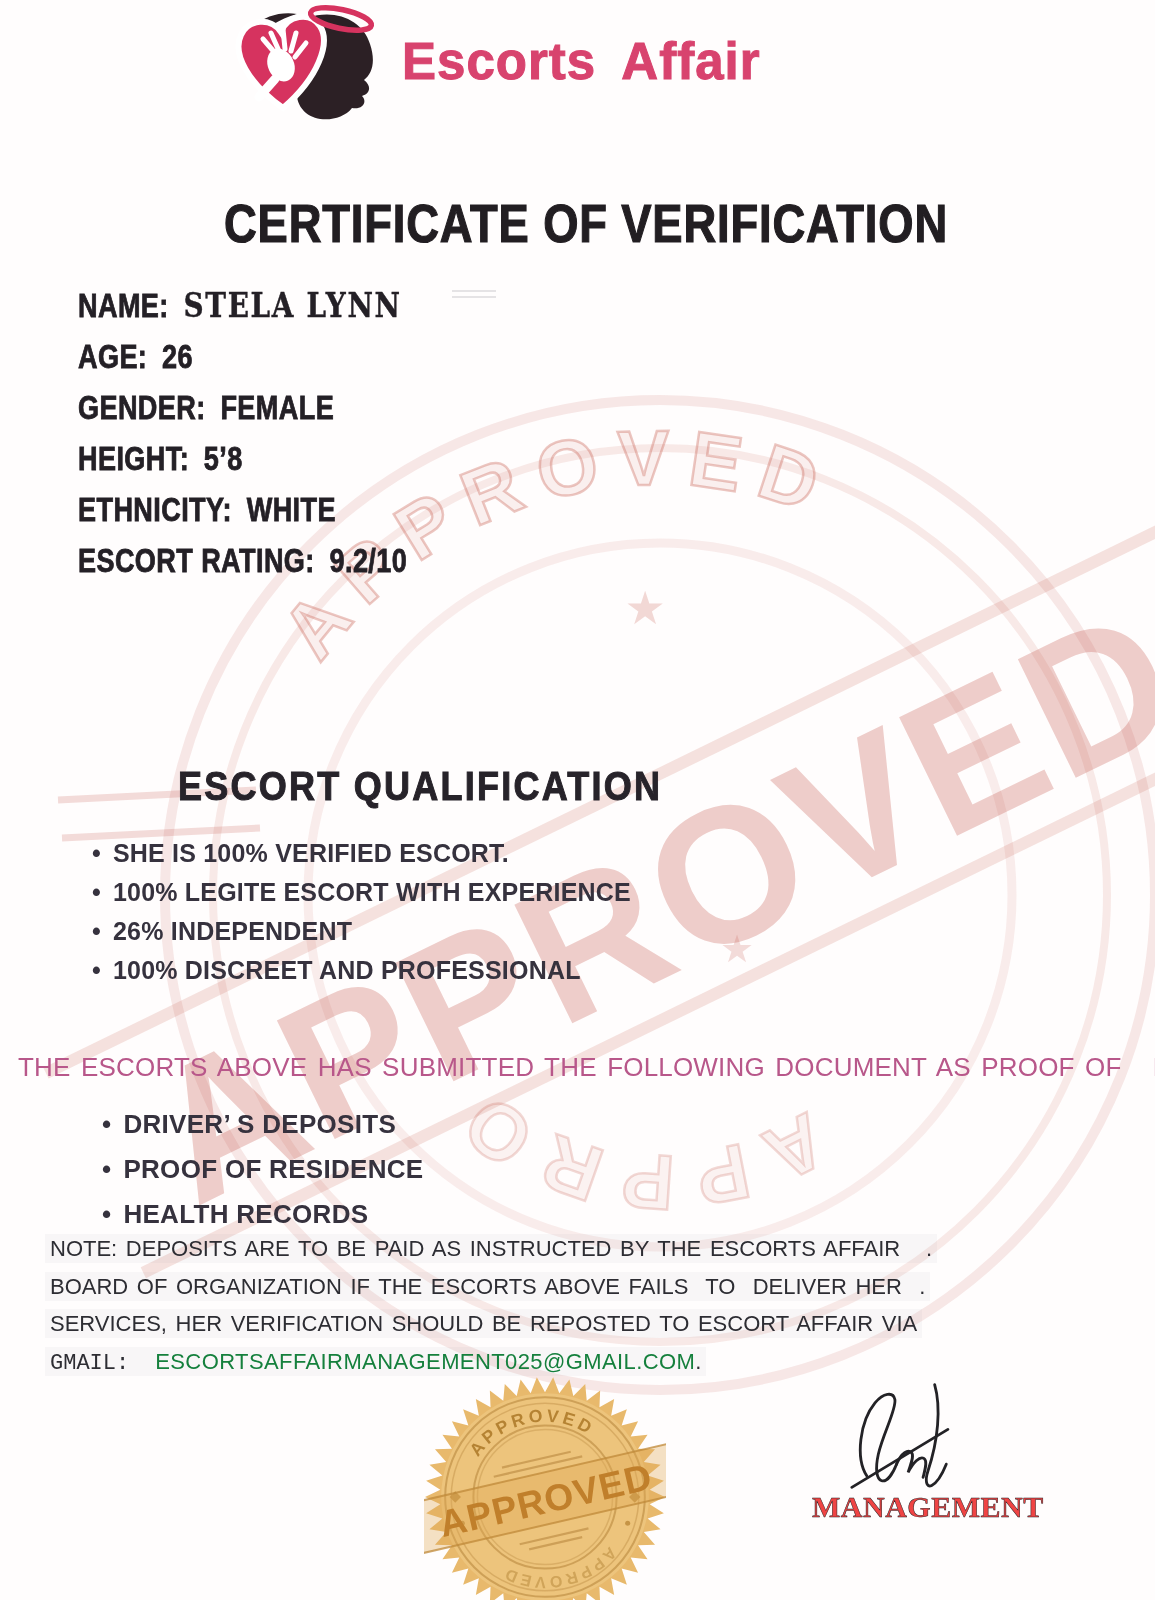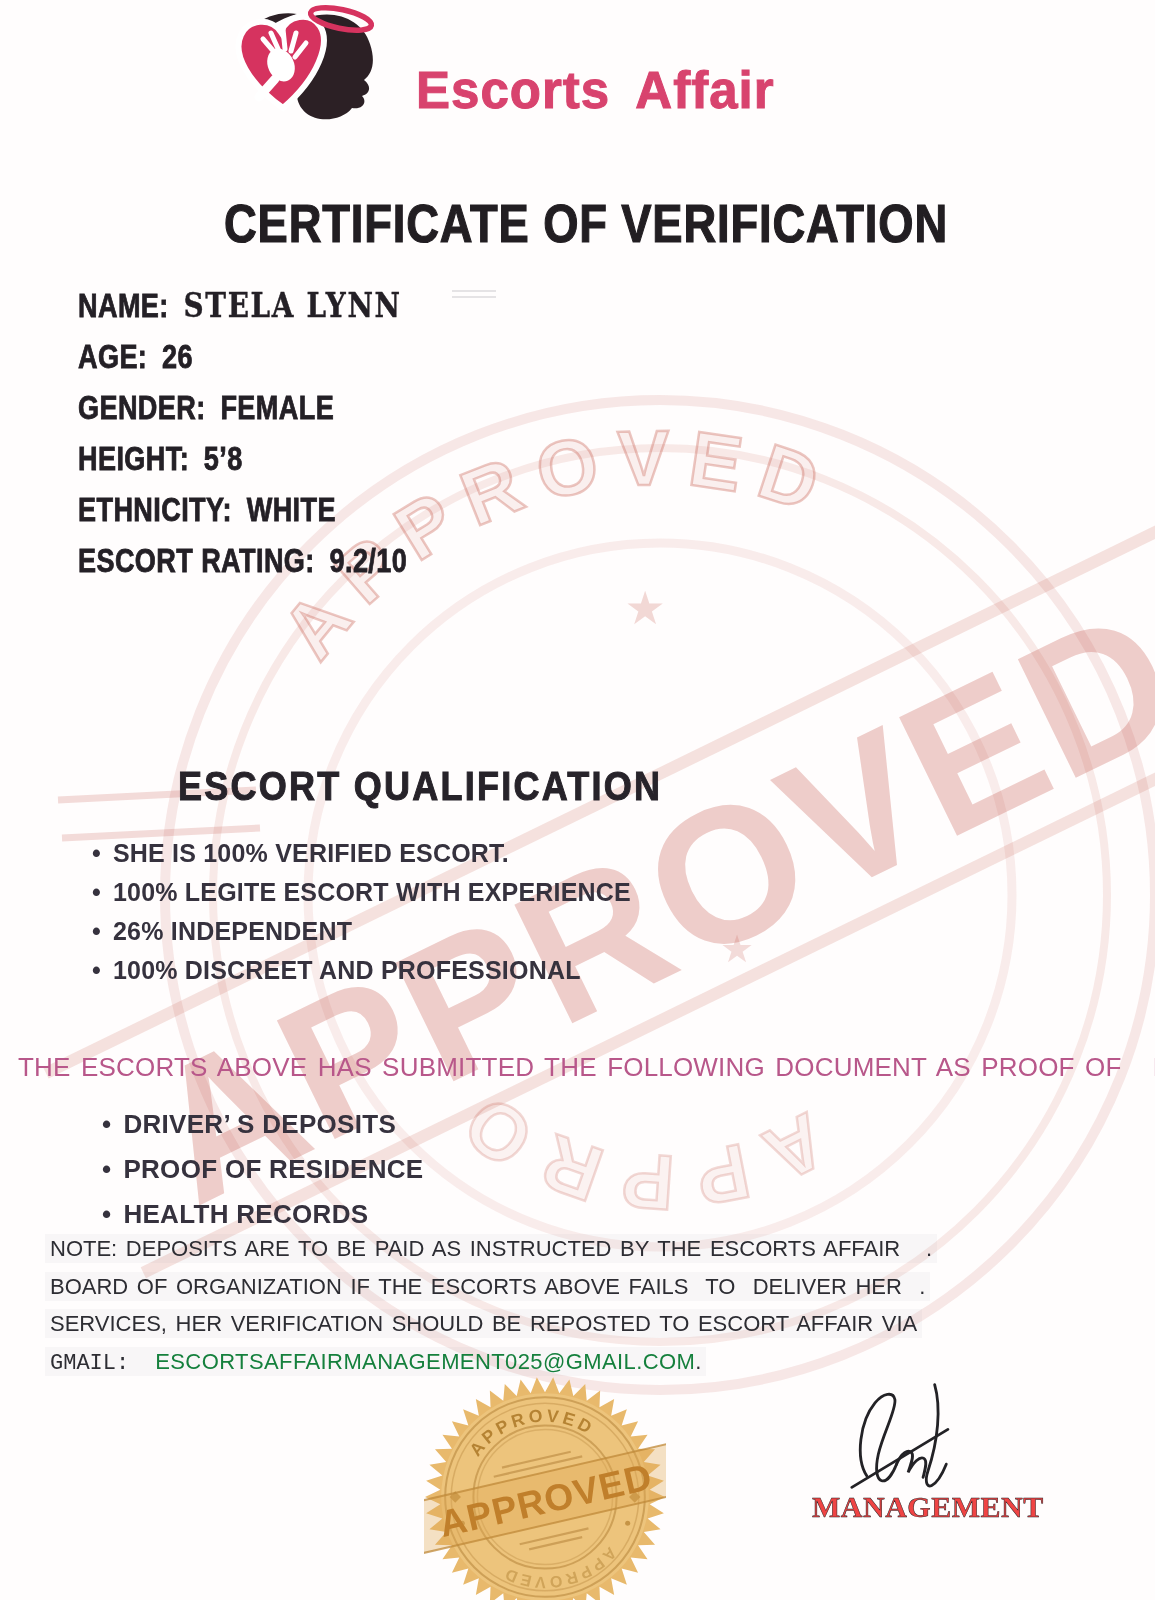--- a/index.html
+++ b/index.html
@@ -2,21 +2,21 @@
 <html><head>
 <meta charset="utf-8">
 <style>
   html,body{margin:0;padding:0;background:#ffffff;}
   .page{position:relative;width:1155px;height:1600px;background:#fffdfd;overflow:hidden;
         font-family:"Liberation Sans",sans-serif;color:#262328;}
   .layer{position:absolute;z-index:1;}
   .watermark{position:absolute;left:0;top:0;width:1155px;height:1600px;z-index:0;}
 
   
-  .logo{left:220px;top:2px;display:flex;align-items:flex-end;gap:24px;}
+  .logo{left:220px;top:2px;display:flex;align-items:center;gap:10px;}
   .brand{font-size:51px;font-weight:700;color:#d8436e;letter-spacing:1px;word-spacing:12px;
          -webkit-text-stroke:1px #d8436e;}
 
   
   .title{left:0;top:184px;width:100%;text-align:center;margin:8px;}
   .title span{display:inline-block;font-size:54px;font-weight:700;color:#221e22;
               letter-spacing:1px;transform:scaleX(.84);-webkit-text-stroke:1.2px #221e22;white-space:pre;}
 
   
   .fields{left:78px;top:280px;}

